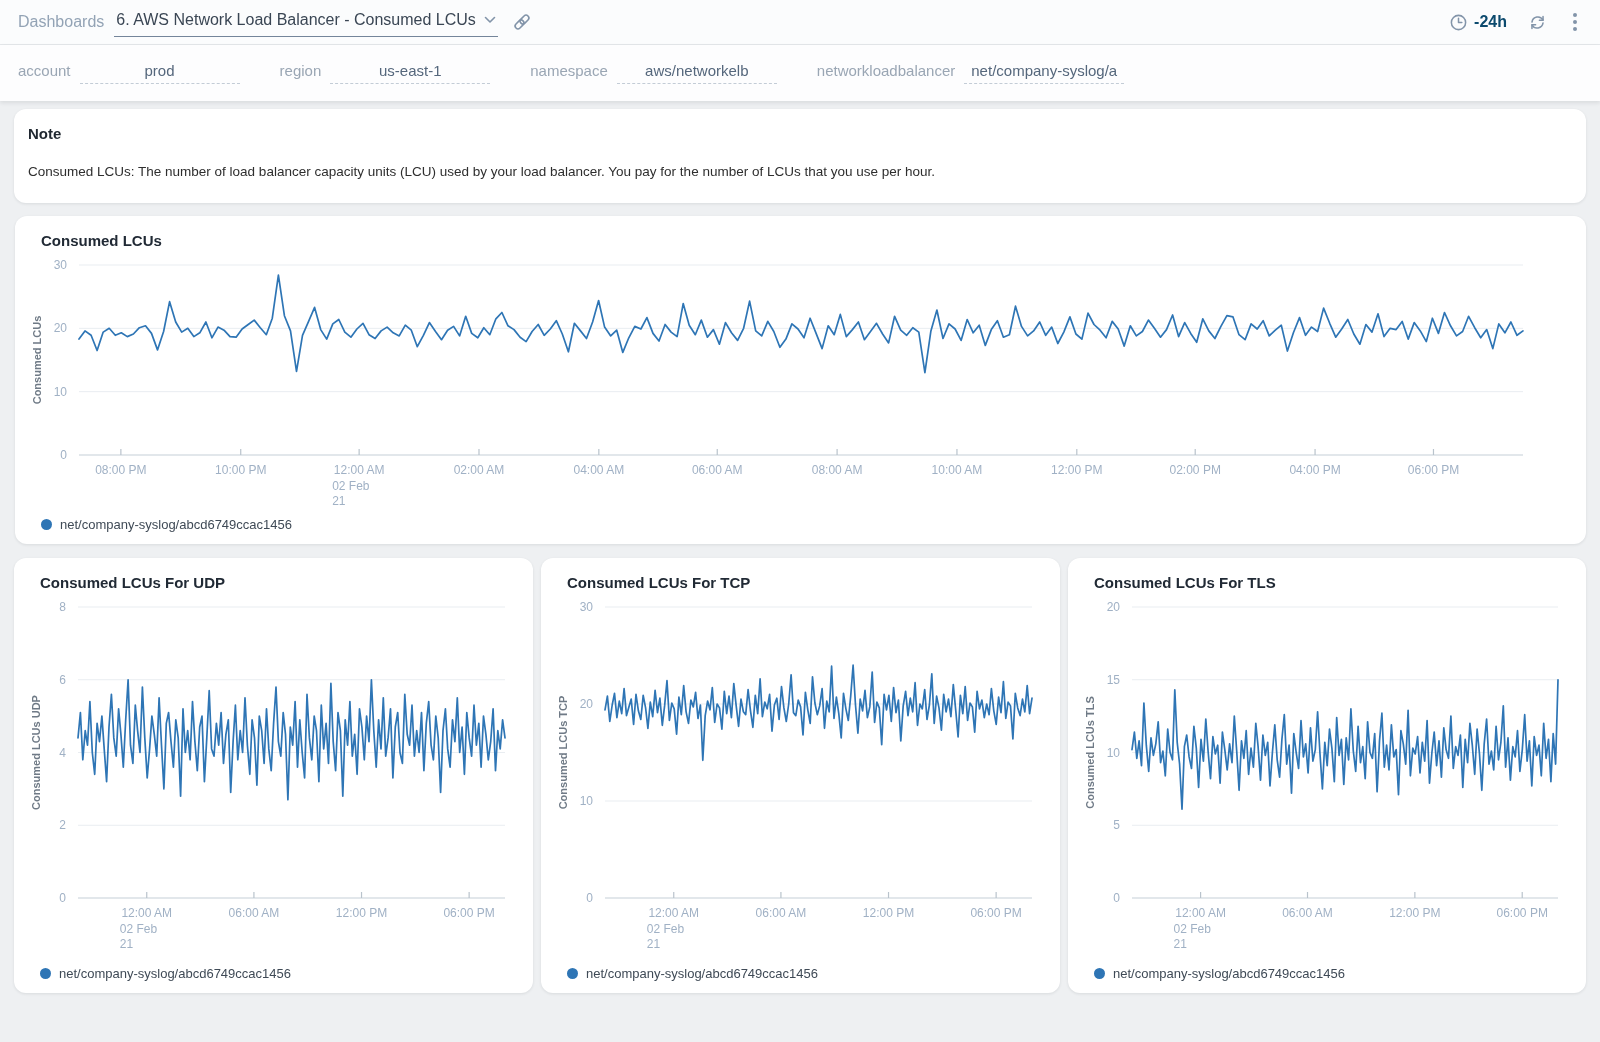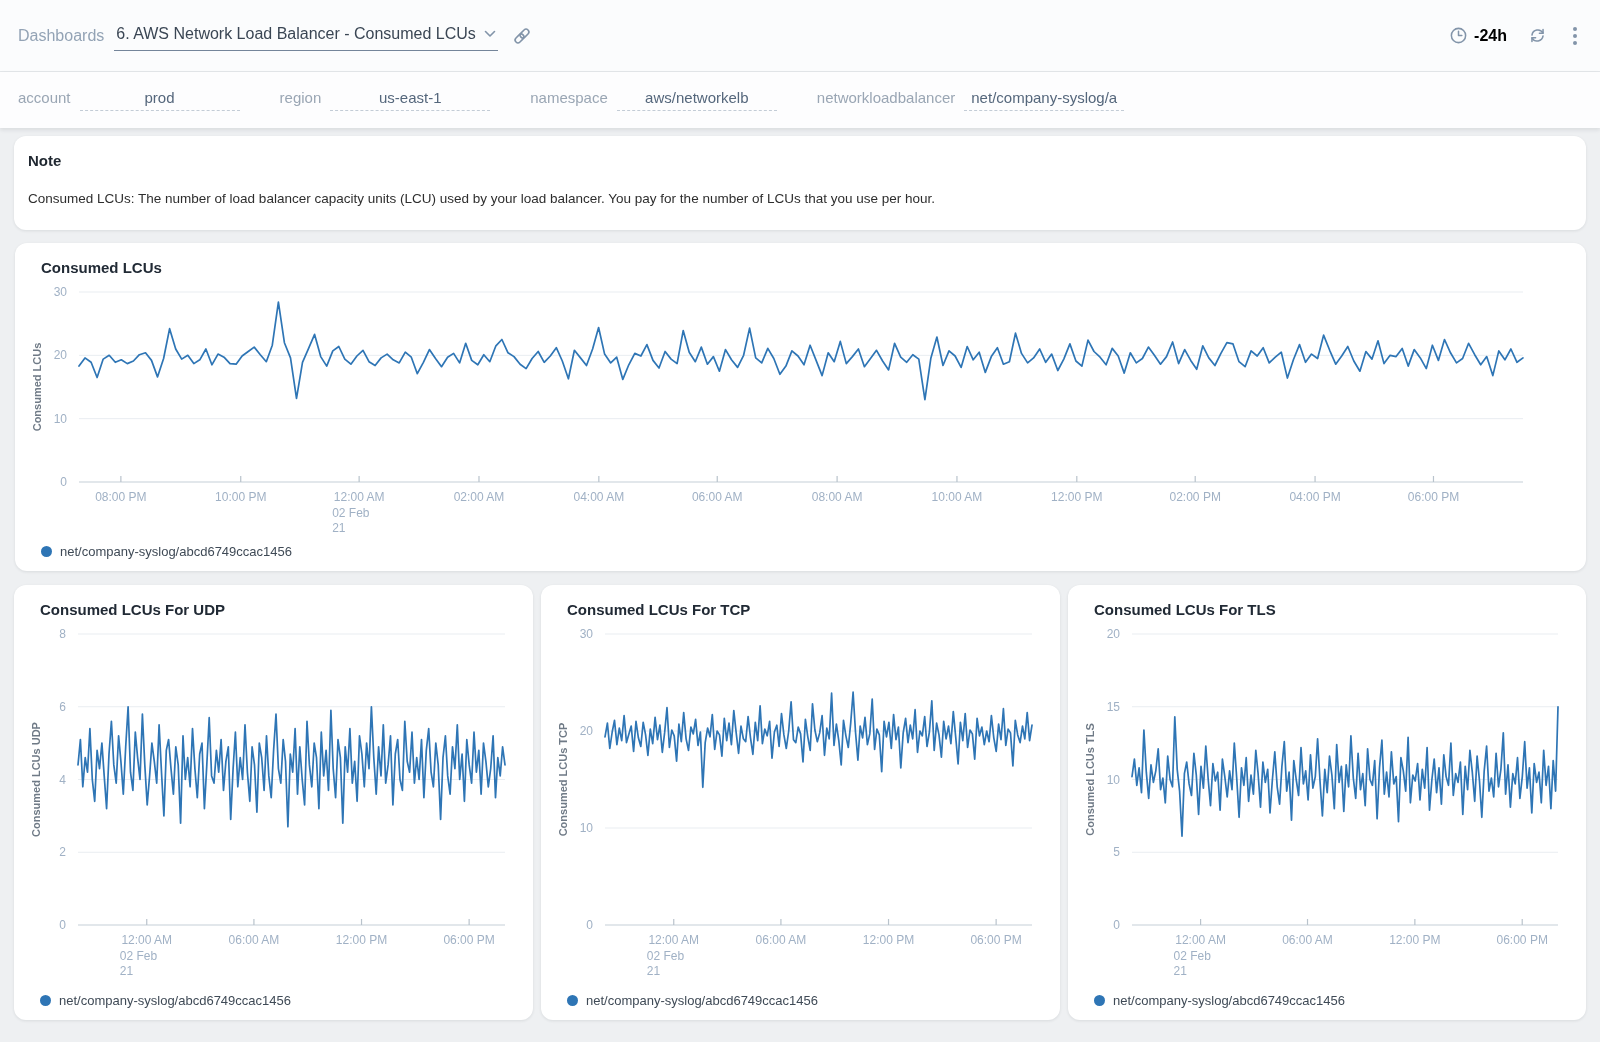--- a/index.html
+++ b/index.html
@@ -1,31 +1,31 @@
 <!DOCTYPE html>
 <html><head>
 <meta charset="utf-8">
 <style>
   * { box-sizing: border-box; margin: 0; padding: 0; }
   html,body { width:1600px; height:1042px; overflow:hidden;
     font-family:"Liberation Sans", sans-serif; background:#eef0f2; color:#3c4753; }
 
   
-  .topbar { height:72px; background:#fbfcfd; border-bottom:1px solid #e4e7ea;
+  .topbar { height:45px; background:#fbfcfd; border-bottom:1px solid #e4e7ea;
     display:flex; align-items:center; justify-content:space-between; padding:0 18px;
     box-shadow:0 1px 2px rgba(30,40,50,.05); }
   .crumb { display:flex; align-items:center; gap:10px; }
   .crumb-label { color:#93a3b5; font-size:16px; }
   .title-wrap { display:flex; align-items:center; gap:8px; border-bottom:1px solid #74859a;
     padding:4px 2px 7px 2px; cursor:pointer; }
   .dash-title { color:#3a4654; font-size:16px; font-weight:500; }
   .icon-btn { background:none; border:none; cursor:pointer; display:flex; align-items:center;
     padding:4px; color:#8294a9; }
   .topbar-right { display:flex; align-items:center; gap:16px; }
-  .time-range { display:flex; align-items:center; gap:6px; color:#000000; font-size:16px;
+  .time-range { display:flex; align-items:center; gap:6px; color:#0c4a6e; font-size:16px;
     font-weight:bold; cursor:pointer; }
   svg.ico { stroke:#8294a9; fill:none; stroke-width:1.6; stroke-linecap:round; stroke-linejoin:round; }
 
   
   .filterbar { height:56px; background:#fdfdfe; display:flex; align-items:center; gap:40px;
     padding:0 18px; box-shadow:0 2px 4px rgba(30,40,50,.10); position:relative; }
   .filter { display:flex; align-items:baseline; gap:9px;text-align:center; }
   .filter-label { color:#9aa6b4; font-size:15px; }
   .filter-value { color:#55677c; font-size:15px; min-width:160px;
     border-bottom:1px dashed #c3ccd6; padding-bottom:4px; cursor:pointer; }

